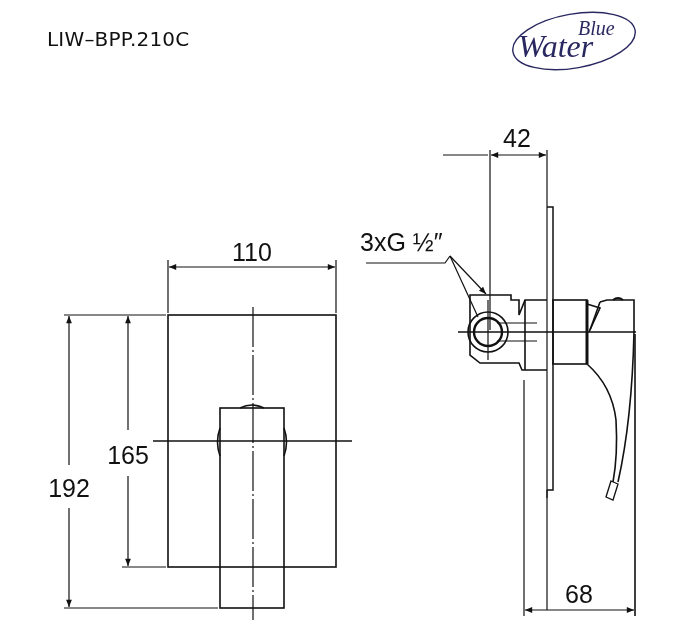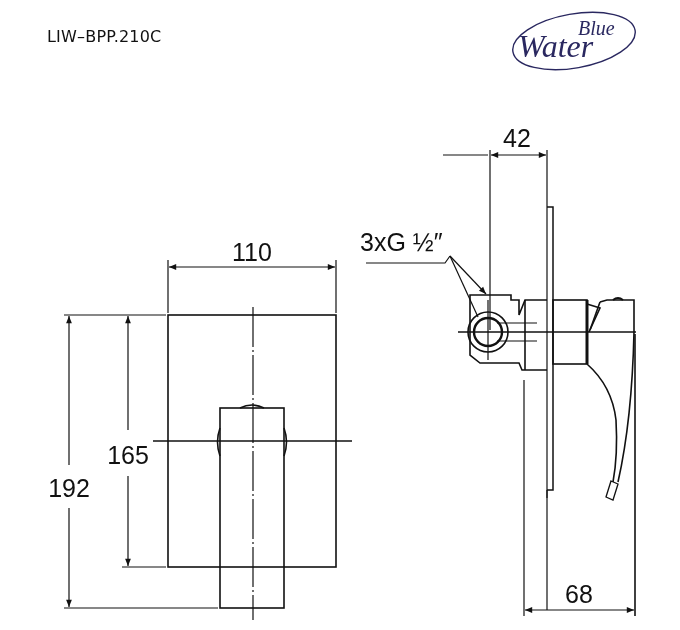--- a/index.html
+++ b/index.html
@@ -1,19 +1,19 @@
 <!DOCTYPE html>
 <html><head>
   <meta charset="utf-8">
   <style>
     html, body { margin: 0; padding: 0; background: #ffffff; }
     body { width: 680px; height: 630px; position: relative; overflow: hidden; }
     .model-code {
       position: absolute; left: 47px; top: 27px;
-      font-family: "DejaVu Sans", sans-serif; font-size: 16px; color: #111111;
+      font-family: "DejaVu Sans", sans-serif; font-size: 20px; color: #111111;
       letter-spacing: 0.2px;
     }
     .logo { position: absolute; left: 508px; top: 5px; width: 136px; height: 66px; }
     .drawing { position: absolute; left: 0; top: 0; width: 680px; height: 630px; }
     .dim-text { font-family: "Liberation Sans", sans-serif; font-size: 25px; fill: #111111; }
     .logo-text { font-family: "Liberation Serif", serif; font-style: italic; fill: #2a2860; }
   </style>
 </head>
 <body>
 

